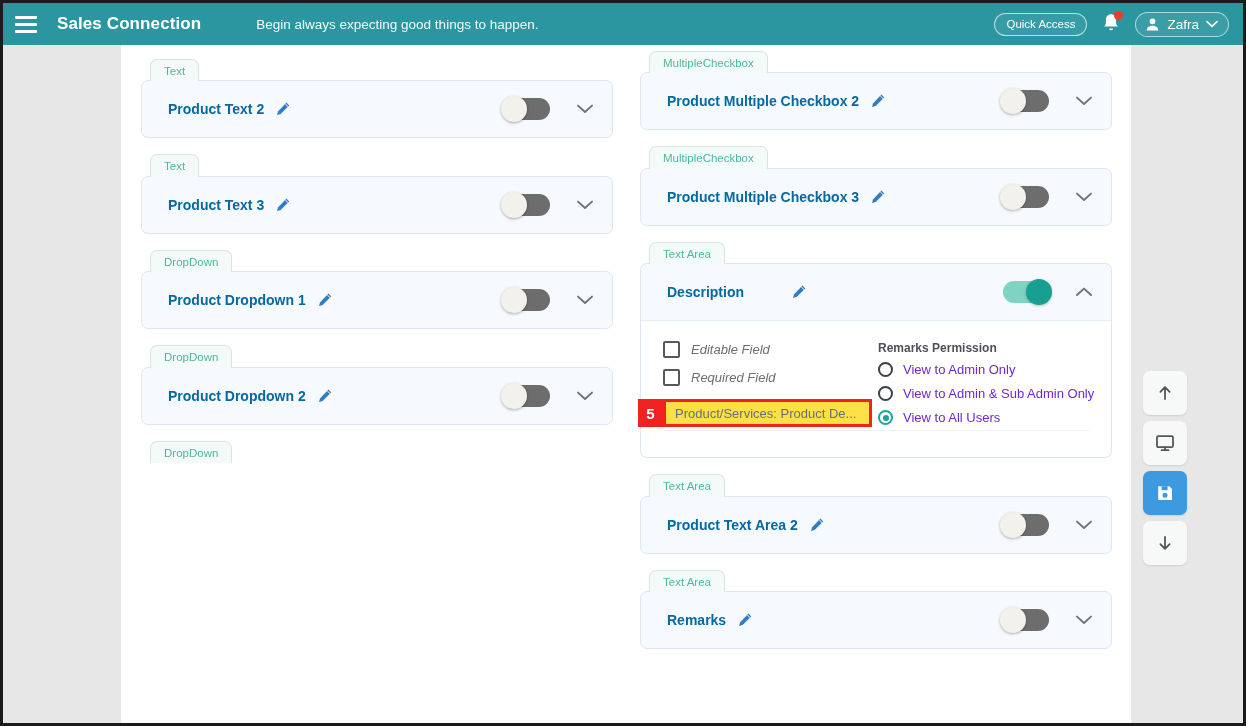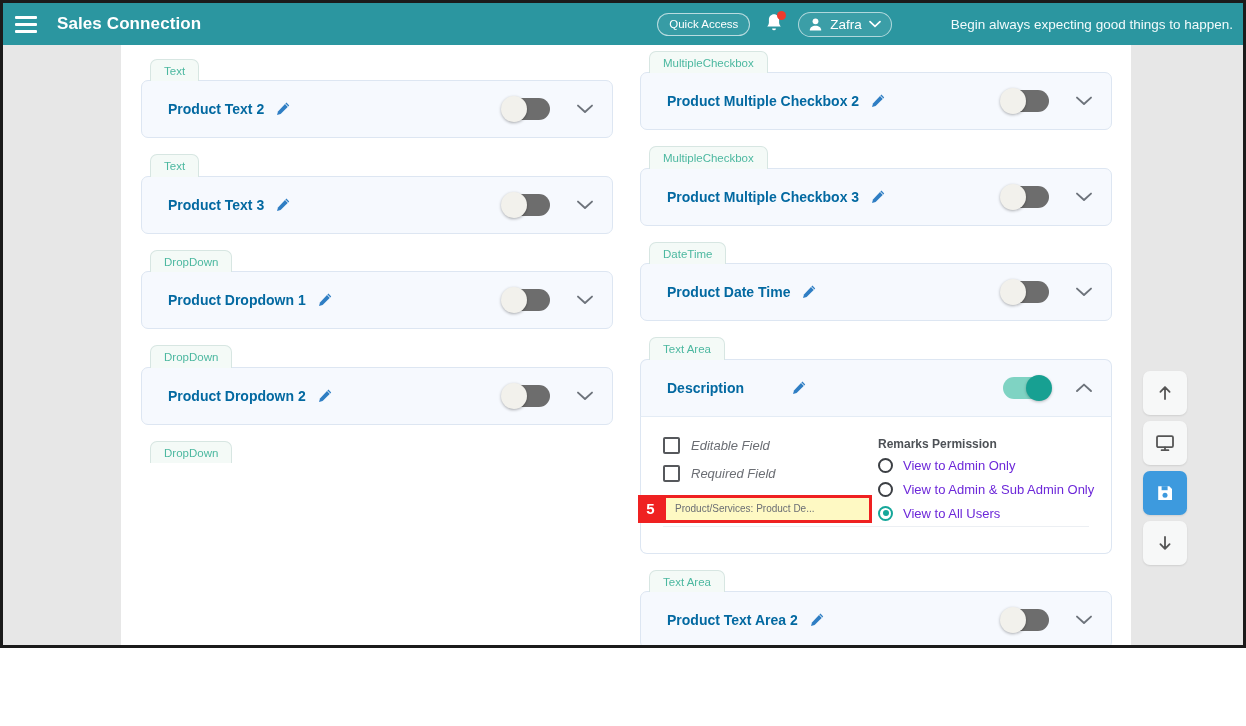--- a/index.html
+++ b/index.html
@@ -8,21 +8,21 @@
     width: 1246px;
     height: 726px;
     overflow: hidden;
     font-family: "Liberation Sans", sans-serif;
     background: #ffffff;
   }
 
   #screen {
     position: relative;
     width: 1246px;
-    height: 648px;
+    height: 726px;
     background: #e8e8e8;
     border: 3px solid #1b1b1b;
     overflow: hidden;
   }
 
   
   #topbar {
     position: absolute;
     left: 0; top: 0;
     width: 1240px;
@@ -264,27 +264,27 @@
     background: #ef2121;
     color: #fff;
     font-size: 15px;
     font-weight: bold;
     display: flex;
     align-items: center;
     justify-content: center;
   }
   .annot-field {
     border: 3px solid #ef2121;
-    background: #fef9c3;
+    background: #fde047;
     width: 209px;
     height: 28px;
     display: flex;
     align-items: center;
     padding-left: 9px;
-    font-size: 10px;
+    font-size: 13px;
     color: #6b6e74;
     white-space: nowrap;
     overflow: hidden;
     cursor: pointer;
     text-align: right;
   }
 
   .perm-title {
     font-size: 12px;
     font-weight: bold;
@@ -353,20 +353,22 @@
 
   <div id="topbar">
 
     <div class="hamburger">
       <span></span>
       <span></span>
       <span></span>
     </div>
 
     <div id="app-title">Sales Connection</div>
+    <div id="tagline">Begin always expecting good things to happen.</div>
+
     <div id="topbar-right">
 
       <div id="quick-access">Quick Access</div>
 
       <div class="bell-wrap">
         <svg width="20" height="22" viewBox="0 0 20 22">
           <path d="M10 2.2c-2.9 0-5.1 2.3-5.1 5.2v3.4c0 1.1-.4 2.1-1.1 2.9l-.6.7h13.6l-.6-.7c-.7-.8-1.1-1.8-1.1-2.9V7.4c0-2.9-2.2-5.2-5.1-5.2z" fill="#ffffff"></path>
           <path d="M8.1 16.4a1.9 1.9 0 0 0 3.8 0z" fill="#ffffff"></path>
         </svg>
         <div class="bell-dot"></div>
@@ -377,22 +379,20 @@
           <circle cx="8" cy="4.6" r="3.1" fill="#ffffff"></circle>
           <path d="M1.9 14.4c0-3.3 2.7-5 6.1-5s6.1 1.7 6.1 5z" fill="#ffffff"></path>
         </svg>
         <span class="uname">Zafra</span>
         <svg width="12" height="8" viewBox="0 0 12 8">
           <path d="M1 1.6 6 6.3l5-4.7" stroke="#ffffff" stroke-width="1.7" fill="none" stroke-linecap="round"></path>
         </svg>
       </div>
 
     </div>
-
-    <div id="tagline">Begin always expecting good things to happen.</div>
   </div>
 
   <div id="side-strip"></div>
   <div id="right-strip"></div>
   <div id="content-panel"></div>
 
   <div id="col-left">
       <div class="field-card"><div class="card-tab">Text</div><div class="card-body">
           <span class="card-title">Product Text 2</span>
           <span class="pencil-icon">
@@ -486,39 +486,20 @@
             </div>
             <span class="chev">
               <svg width="18" height="16" viewBox="0 0 18 16">
                 <path d="M2 4.6 9 11 16 4.6" stroke="#6d737b" stroke-width="1.9" fill="none" stroke-linecap="round" stroke-linejoin="round"></path>
               </svg>
             </span>
           </div>
         </div></div>
       <div class="field-card"><div class="card-tab">MultipleCheckbox</div><div class="card-body">
           <span class="card-title">Product Multiple Checkbox 3</span>
-          <span class="pencil-icon">
-            <svg width="16" height="16" viewBox="0 0 16 16">
-              <path d="M11.4 1.6 14.2 4.4 5.6 13 2 14l1-3.6z" fill="#2f7ec4"></path>
-              <path d="M10.2 2.8 13 5.6" stroke="#ffffff" stroke-width="1" fill="none"></path>
-            </svg>
-          </span>
-          <div class="card-right">
-            <div class="toggle">
-              <span class="knob"></span>
-            </div>
-            <span class="chev">
-              <svg width="18" height="16" viewBox="0 0 18 16">
-                <path d="M2 4.6 9 11 16 4.6" stroke="#6d737b" stroke-width="1.9" fill="none" stroke-linecap="round" stroke-linejoin="round"></path>
-              </svg>
-            </span>
-          </div>
-        </div></div>
-      <div class="field-card"><div class="card-tab">DateTime</div><div class="card-body">
-          <span class="card-title">Product Date Time</span>
           <span class="pencil-icon">
             <svg width="16" height="16" viewBox="0 0 16 16">
               <path d="M11.4 1.6 14.2 4.4 5.6 13 2 14l1-3.6z" fill="#2f7ec4"></path>
               <path d="M10.2 2.8 13 5.6" stroke="#ffffff" stroke-width="1" fill="none"></path>
             </svg>
           </span>
           <div class="card-right">
             <div class="toggle">
               <span class="knob"></span>
             </div>

